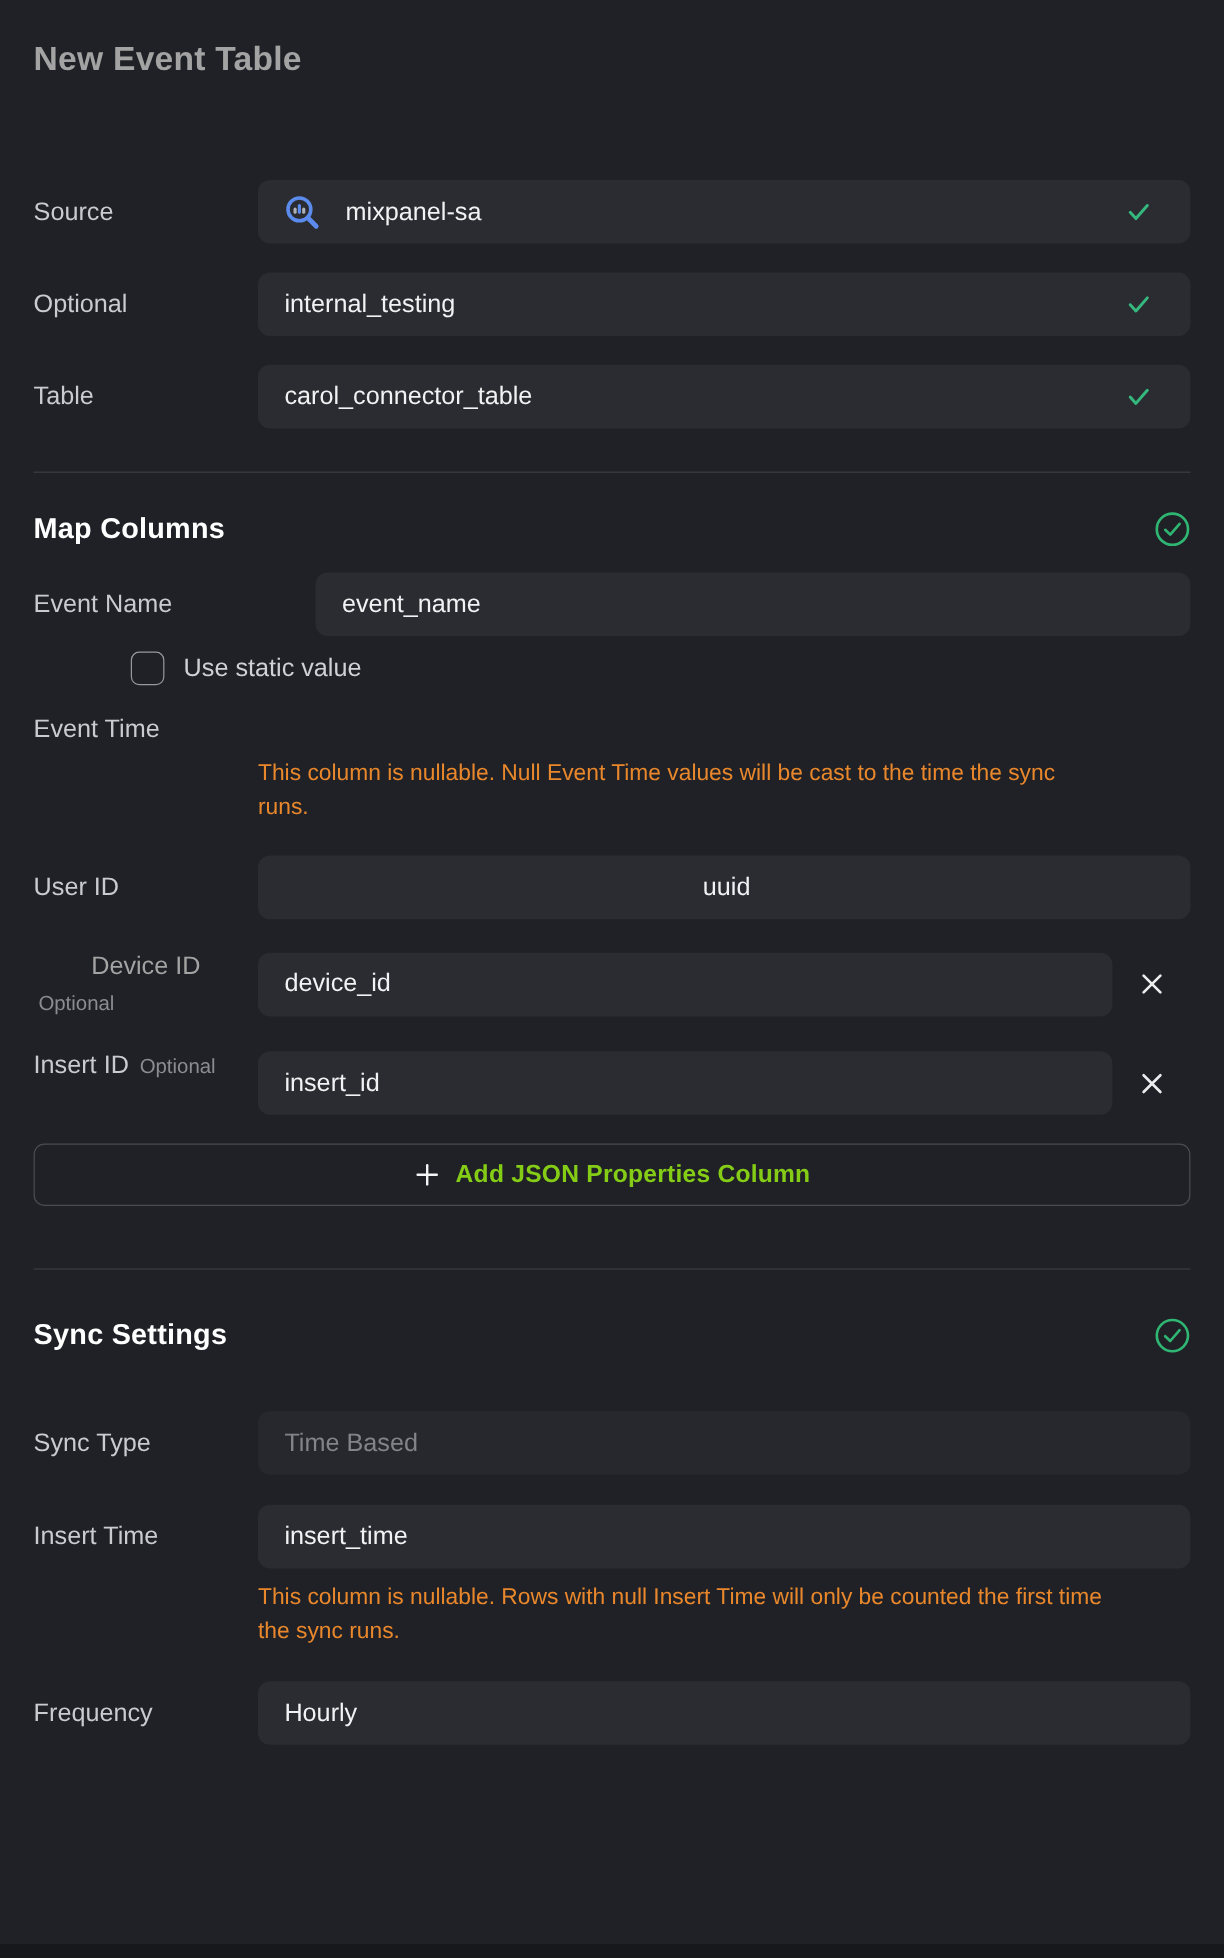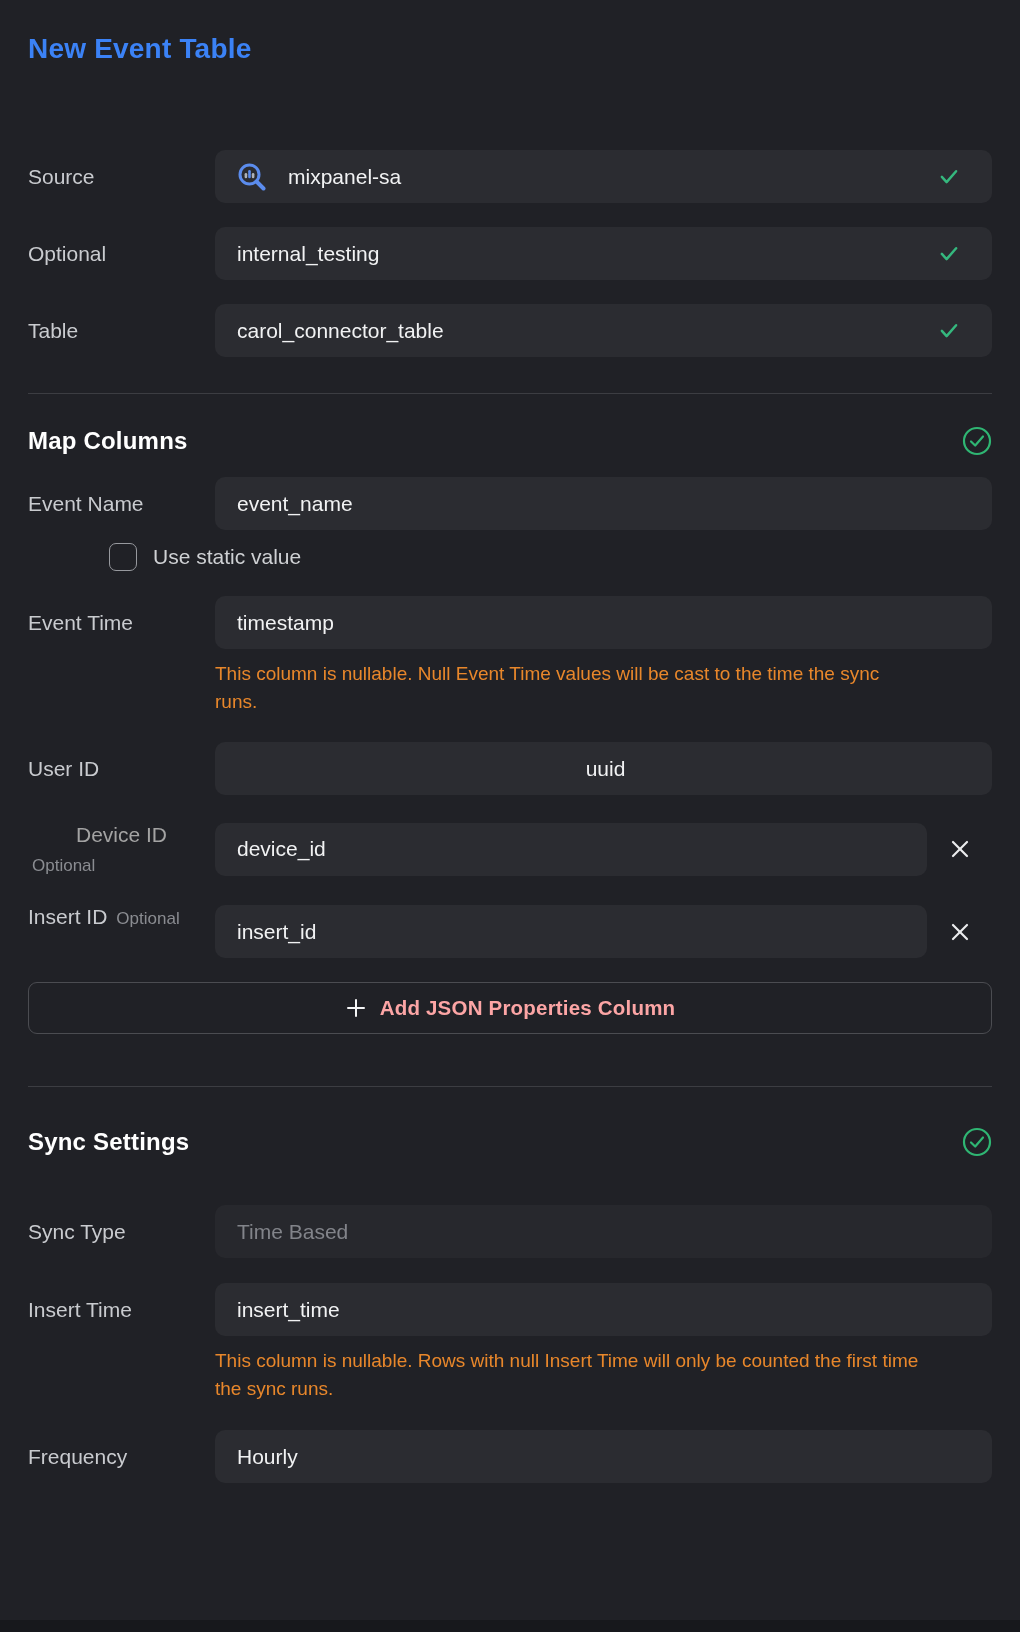--- a/index.html
+++ b/index.html
@@ -9,21 +9,21 @@
     background: #202126;
     font-family: "Liberation Sans", sans-serif;
     color: #f1f2f3;
     overflow: hidden;
   }
   .content { padding: 33px 28px 0 28px; }
 
   .page-title {
     font-size: 28px;
     font-weight: 700;
-    color: #3b82f6;
+    color: #a3a3a3;
     letter-spacing: 0.2px;
   }
 
   
   .field-row { display: flex; margin-bottom: 24px; }
   .field-label {
     width: 187px;
     flex-shrink: 0;
     display: flex;
     align-items: center;
@@ -126,21 +126,21 @@
     width: 100%;
     height: 52px;
     margin-bottom: 52px;
     background: transparent;
     border: 1px solid #4b4c51;
     border-radius: 9px;
     display: flex;
     align-items: center;
     justify-content: center;
     cursor: pointer;
-    color: #fca5a5;
+    color: #84cc16;
     font-family: "Liberation Sans", sans-serif;
   }
   .add-btn .plus { width: 22px; height: 22px; margin-right: 13px; }
   .add-btn .btn-label { font-size: 20.5px; font-weight: 700; letter-spacing: 0.2px; }
 
   .bottom-strip {
     position: absolute;
     left: 0; bottom: 0;
     width: 100%; height: 12px;
     background: #17181c;
@@ -229,41 +229,36 @@
 
   <div class="divider mt-36"></div>
 
   <div class="section-head mb-49" style="margin-top:32px;">
     <h2 class="section-title">Map Columns</h2>
     <svg class="circle-check" viewBox="0 0 30 30">
         <use href="#ico-circle-check"></use>
       </svg>
   </div>
 
-  <div class="field-row" style="margin-bottom:18px;">
+  <div class="field-row" style="margin-bottom:18px;gap:48px;">
     <div class="field-label">Event Name</div>
     <div class="field-right">
       <div class="input-box">
         <span class="value">event_name</span>
       </div>
     </div>
   </div>
 
   <div class="checkbox-row">
     <div class="checkbox" role="checkbox" aria-checked="false"></div>
     <span class="checkbox-label">Use static value</span>
   </div>
 
   <div class="field-row" style="margin-bottom:0;">
     <div class="field-label">Event Time</div>
-    <div class="field-right">
-      <div class="input-box">
-        <span class="value">timestamp</span>
-      </div>
-    </div>
   </div>
   <div class="warning-text">This column is nullable. Null Event Time values will be cast to the time the sync runs.</div>
 
   <div class="field-row mb-27">
     <div class="field-label">User ID</div>
     <div class="field-right">
       <div class="input-box">
         <span class="value">uuid</span>
       </div>
     </div>

